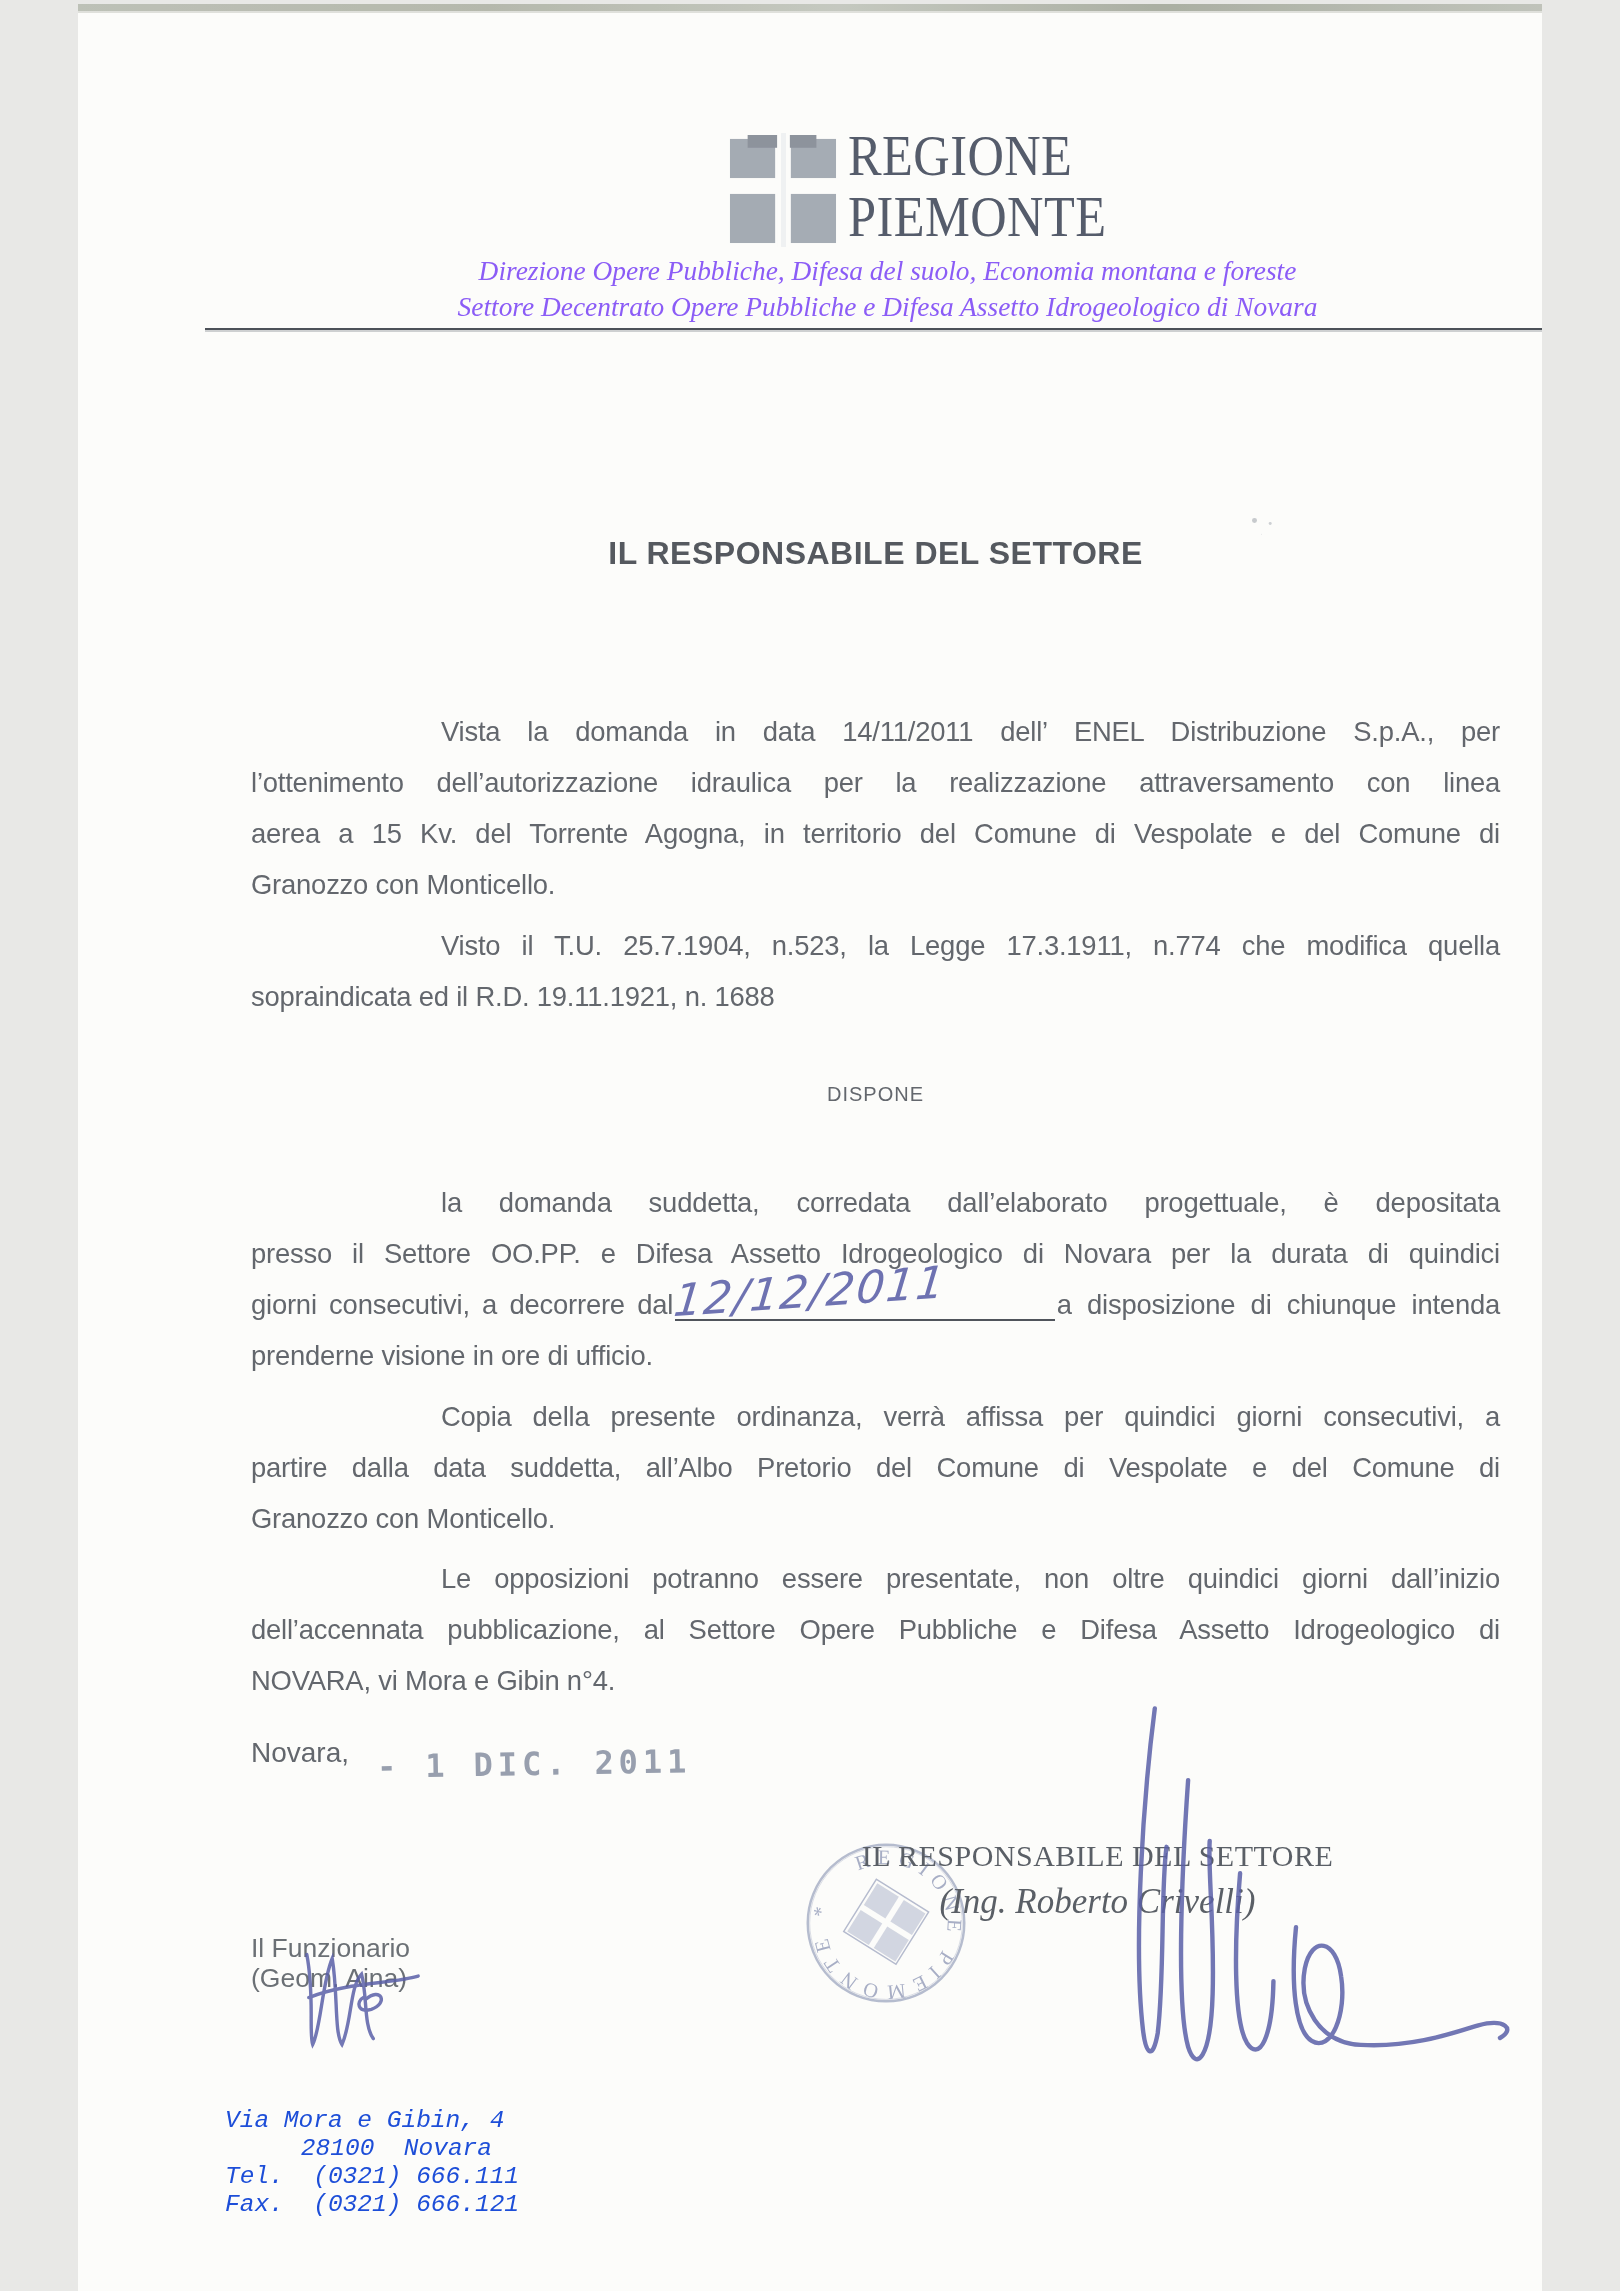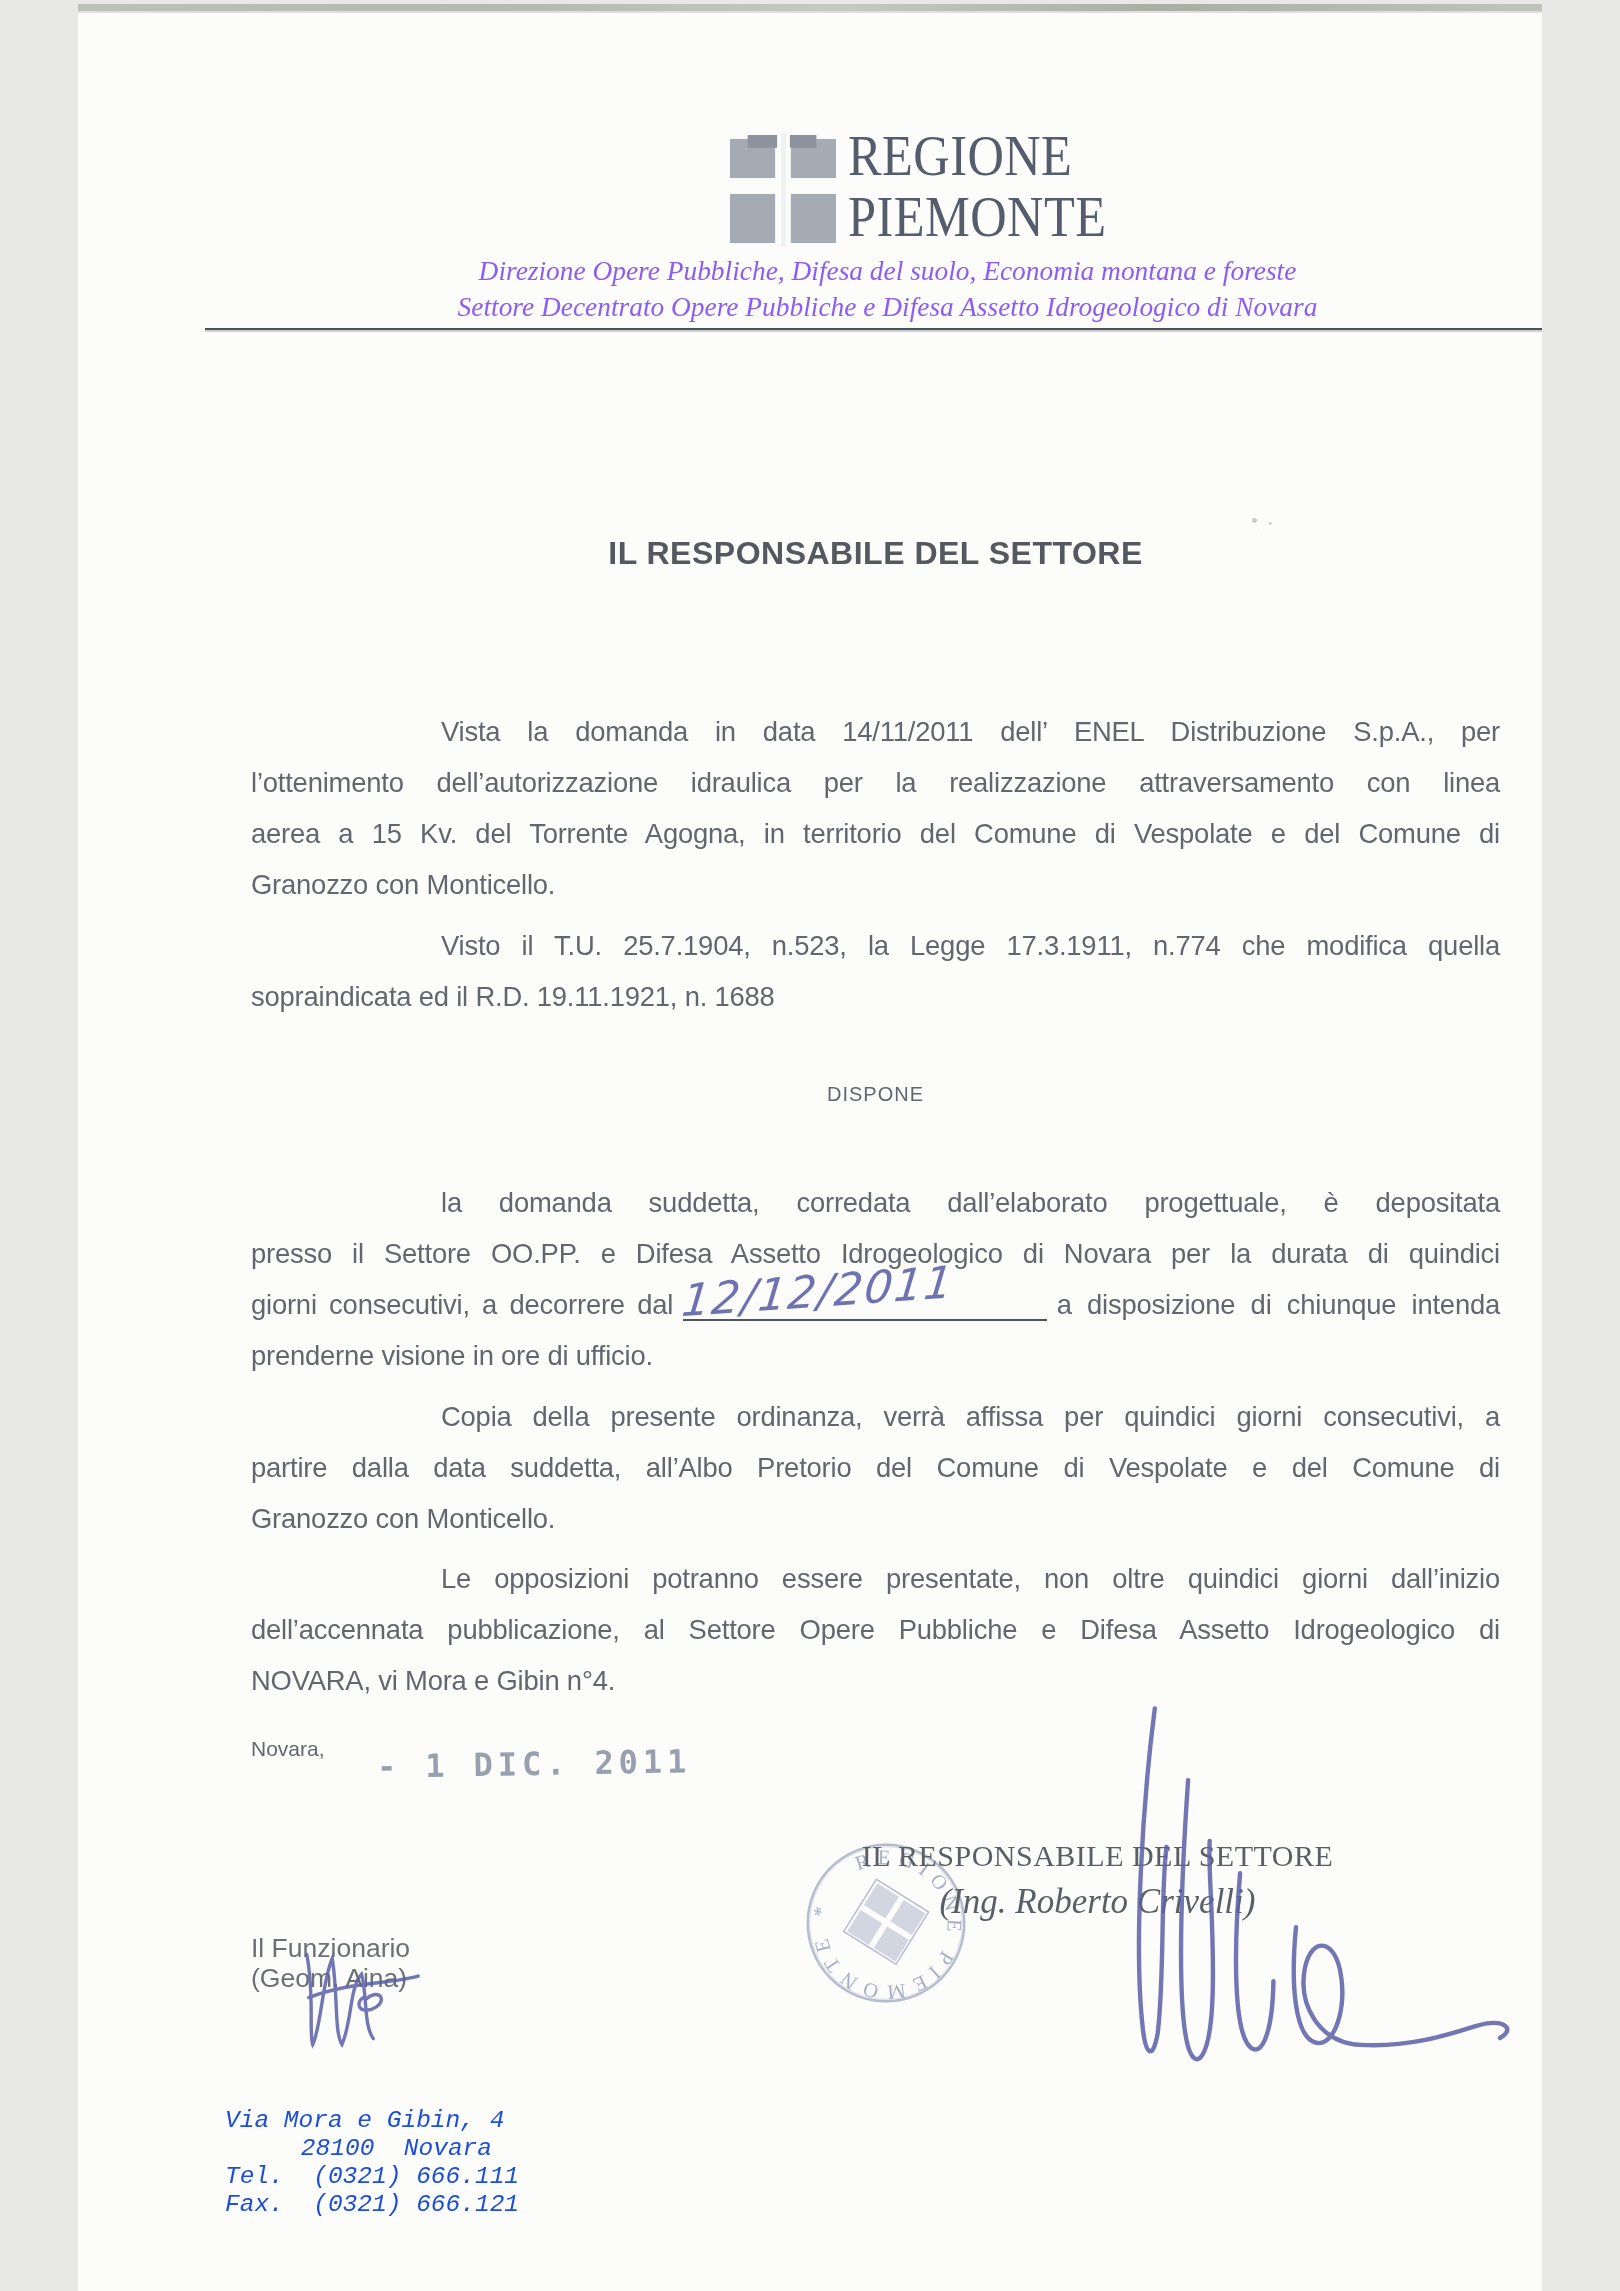--- a/index.html
+++ b/index.html
@@ -37,31 +37,31 @@
     margin-top:47px;margin-bottom:57px;line-height:51px;}
 
   
   .doc-body{position:absolute;left:173px;top:702px;width:1249px;
     font-size:27.4px;letter-spacing:-0.2px;line-height:51px;color:#63676d;}
   .para{margin:0 0 0 0;}
   .para + .para{margin-top:9.8px;}
   .line{white-space:nowrap;text-align:justify;text-align-last:justify;overflow:visible;}
   .line.first{text-indent:190px;}
   .line.last{text-align-last:left;}
-  .fill-line{display:flex;align-items:center;text-align-last:left;gap:8px;}
+  .fill-line{display:flex;align-items:center;text-align-last:left;}
   .fl-left{white-space:pre;word-spacing:4.9px;}
   .fl-right{white-space:pre;word-spacing:7.8px;}
   .fl-gap{flex:1 1 auto;position:relative;align-self:stretch;margin:0 2px 8.8px 2px;
     border-bottom:2.9px solid #50545b;min-width:235px;}
   .hw{position:absolute;left:0;bottom:-13.7px;width:247px;height:74px;overflow:visible;}
   .hw-text{font-family:"DejaVu Sans", sans-serif;font-style:italic;font-size:54px;
     fill:#5b60a8;opacity:.88;letter-spacing:2px;}
 
   
-  .city-date{position:absolute;left:173px;top:1733px;font-size:21px;color:#63676d;}
+  .city-date{position:absolute;left:173px;top:1733px;font-size:28px;color:#63676d;}
   .date-stamp{position:absolute;left:299px;top:1741px;
     font-family:"DejaVu Sans Mono", monospace;font-size:32px;letter-spacing:4.9px;
     color:#8e96a6;transform:rotate(-1deg);font-weight:bold;opacity:.9;}
 
   
   .sig-stamp{position:absolute;left:718px;top:1831px;z-index:1;opacity:.9;}
   .sig-text{position:absolute;left:706px;top:1835px;width:627px;text-align:center;z-index:2;
     font-family:"Liberation Serif", serif;color:#5a5f66;}
   .sig-role{font-size:30px;letter-spacing:0.5px;}
   .sig-name{font-size:35px;font-style:italic;margin-top:8.8px;}

